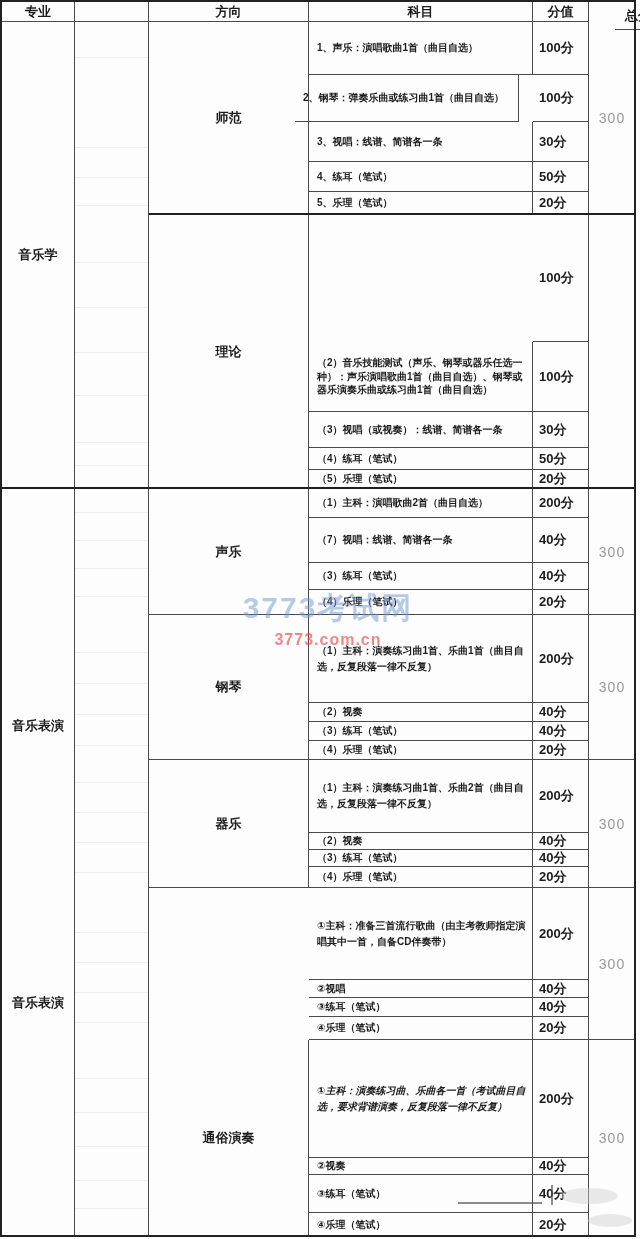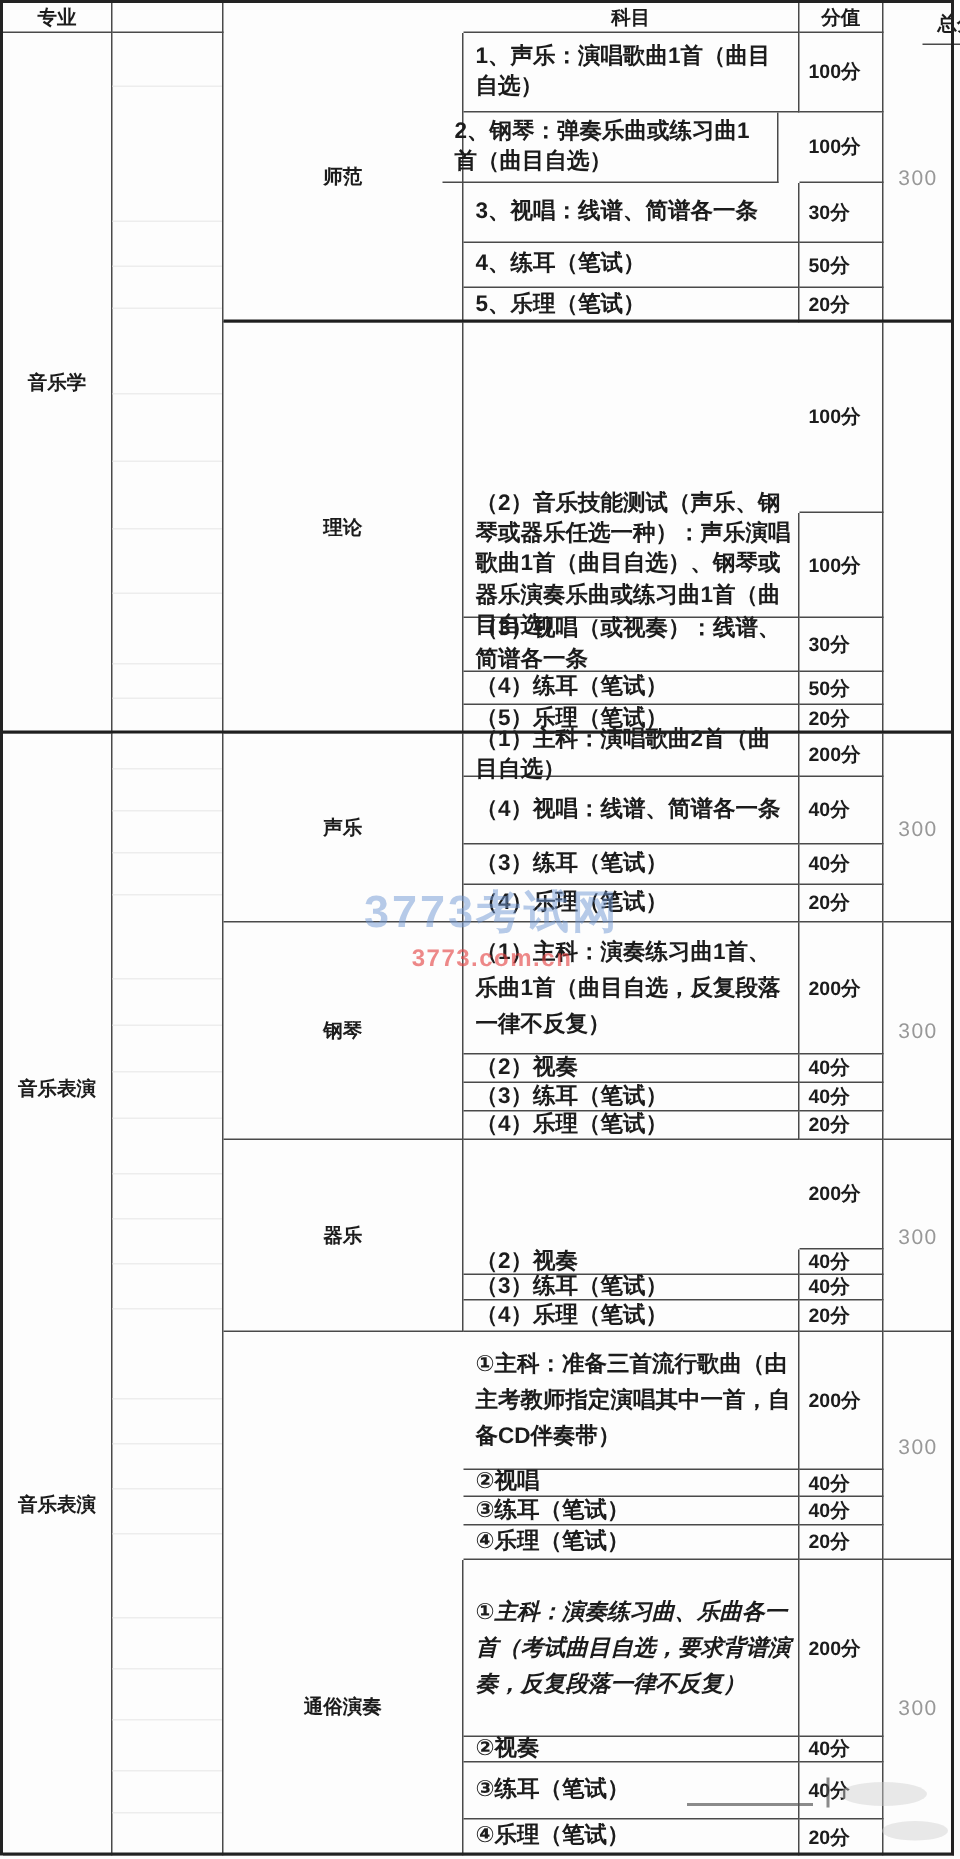--- a/index.html
+++ b/index.html
@@ -6,21 +6,21 @@
   .sheet{
     position:relative;width:640px;height:1239px;background:#fdfdfd;overflow:hidden;
     font-family:"Liberation Sans","DejaVu Sans",sans-serif;color:#1c1c1c;
   }
   .frame{position:absolute;left:0;top:0;width:636px;height:1237px;
     border:2px solid #222;box-sizing:border-box;}
   .cell{position:absolute;box-sizing:border-box;display:flex;align-items:center;
     border-right:1px solid #4a4a4a;border-bottom:1px solid #4a4a4a;
     font-weight:bold;font-size:13px;background:transparent;}
   .center{justify-content:center;text-align:left;}
-  .subj{justify-content:flex-start;padding:2px 4px 2px 8px;font-size:15px;line-height:1.35;}
+  .subj{justify-content:flex-start;padding:2px 4px 2px 8px;font-size:10px;line-height:1.35;}
   .score{justify-content:flex-start;padding-left:6px;font-size:13px;}
   .total{justify-content:center;color:#989898;font-weight:400;font-size:14px;letter-spacing:1px;}
   .roomy{line-height:2.0;}
   .mid{line-height:1.6;}
   .hdr{font-size:13px;}
   .thick{position:absolute;background:#1f1f1f;}
   .faint{position:absolute;left:0;width:73px;height:1px;background:#ededed;}
   .dual-label{position:relative;justify-content:center;}
   .dual-label span{position:absolute;left:0;width:100%;text-align:center;}
   .wm{position:absolute;left:218px;top:588px;width:220px;text-align:center;pointer-events:none;}
@@ -29,20 +29,21 @@
   .smudge{position:absolute;background:#cfcfcf;opacity:.45;border-radius:50%;}
   .scratch{position:absolute;background:#4f4f4f;opacity:.65;}
 </style>
 </head>
 <body>
 
 <div class="sheet">
 
   <div class="cell center hdr" style="left:2px;top:2px;width:73px;height:20px;">专业</div>
   <div class="cell center hdr" style="left:75px;top:2px;width:74px;height:20px;"></div>
+  <div class="cell center hdr" style="left:149px;top:2px;width:160px;height:20px;">方向</div>
   <div class="cell center hdr" style="left:309px;top:2px;width:224px;height:20px;">科目</div>
   <div class="cell center hdr" style="left:533px;top:2px;width:56px;height:20px;">分值</div>
   <div class="cell center hdr" style="left:615px;top:2px;width:47px;height:28px;">总分</div>
 
   <div class="cell center" style="left:2px;top:22px;width:73px;height:467px;">音乐学</div>
   <div class="cell dual-label" style="left:2px;top:489px;width:73px;height:748px;">
     <span style="top:228px;">音乐表演</span>
     <span style="top:505px;">音乐表演</span>
   </div>
 
@@ -103,36 +104,37 @@
   <div class="cell score" style="left:533px;top:342px;width:56px;height:70px;">100分</div>
   <div class="cell subj" style="left:309px;top:412px;width:224px;height:36px;">（3）视唱（或视奏）：线谱、简谱各一条</div>
   <div class="cell score" style="left:533px;top:412px;width:56px;height:36px;">30分</div>
   <div class="cell subj" style="left:309px;top:448px;width:224px;height:22px;">（4）练耳（笔试）</div>
   <div class="cell score" style="left:533px;top:448px;width:56px;height:22px;">50分</div>
   <div class="cell subj" style="left:309px;top:470px;width:224px;height:19px;">（5）乐理（笔试）</div>
   <div class="cell score" style="left:533px;top:470px;width:56px;height:19px;">20分</div>
 
   <div class="cell subj" style="left:309px;top:489px;width:224px;height:29px;">（1）主科：演唱歌曲2首（曲目自选）</div>
   <div class="cell score" style="left:533px;top:489px;width:56px;height:29px;">200分</div>
-  <div class="cell subj" style="left:309px;top:518px;width:224px;height:45px;">（4）视唱：线谱、简谱各一条</div>
+  <div class="cell subj" style="left:309px;top:518px;width:224px;height:45px;">（7）视唱：线谱、简谱各一条</div>
   <div class="cell score" style="left:533px;top:518px;width:56px;height:45px;">40分</div>
   <div class="cell subj" style="left:309px;top:563px;width:224px;height:27px;">（3）练耳（笔试）</div>
   <div class="cell score" style="left:533px;top:563px;width:56px;height:27px;">40分</div>
   <div class="cell subj" style="left:309px;top:590px;width:224px;height:25px;">（4）乐理（笔试）</div>
   <div class="cell score" style="left:533px;top:590px;width:56px;height:25px;">20分</div>
 
   <div class="cell subj mid" style="left:309px;top:615px;width:224px;height:88px;">（1）主科：演奏练习曲1首、乐曲1首（曲目自选，反复段落一律不反复）</div>
   <div class="cell score" style="left:533px;top:615px;width:56px;height:88px;">200分</div>
   <div class="cell subj" style="left:309px;top:703px;width:224px;height:19px;">（2）视奏</div>
   <div class="cell score" style="left:533px;top:703px;width:56px;height:19px;">40分</div>
   <div class="cell subj" style="left:309px;top:722px;width:224px;height:19px;">（3）练耳（笔试）</div>
   <div class="cell score" style="left:533px;top:722px;width:56px;height:19px;">40分</div>
   <div class="cell subj" style="left:309px;top:741px;width:224px;height:19px;">（4）乐理（笔试）</div>
   <div class="cell score" style="left:533px;top:741px;width:56px;height:19px;">20分</div>
 
+  <div class="cell subj mid" style="left:309px;top:760px;width:224px;height:73px;">（1）主科：演奏练习曲1首、乐曲2首（曲目自选，反复段落一律不反复）</div>
   <div class="cell score" style="left:533px;top:760px;width:56px;height:73px;">200分</div>
   <div class="cell subj" style="left:309px;top:833px;width:224px;height:17px;">（2）视奏</div>
   <div class="cell score" style="left:533px;top:833px;width:56px;height:17px;">40分</div>
   <div class="cell subj" style="left:309px;top:850px;width:224px;height:17px;">（3）练耳（笔试）</div>
   <div class="cell score" style="left:533px;top:850px;width:56px;height:17px;">40分</div>
   <div class="cell subj" style="left:309px;top:867px;width:224px;height:21px;">（4）乐理（笔试）</div>
   <div class="cell score" style="left:533px;top:867px;width:56px;height:21px;">20分</div>
 
   <div class="cell subj mid" style="left:309px;top:888px;width:224px;height:92px;">①主科：准备三首流行歌曲（由主考教师指定演唱其中一首，自备CD伴奏带）</div>
   <div class="cell score" style="left:533px;top:888px;width:56px;height:92px;">200分</div>

